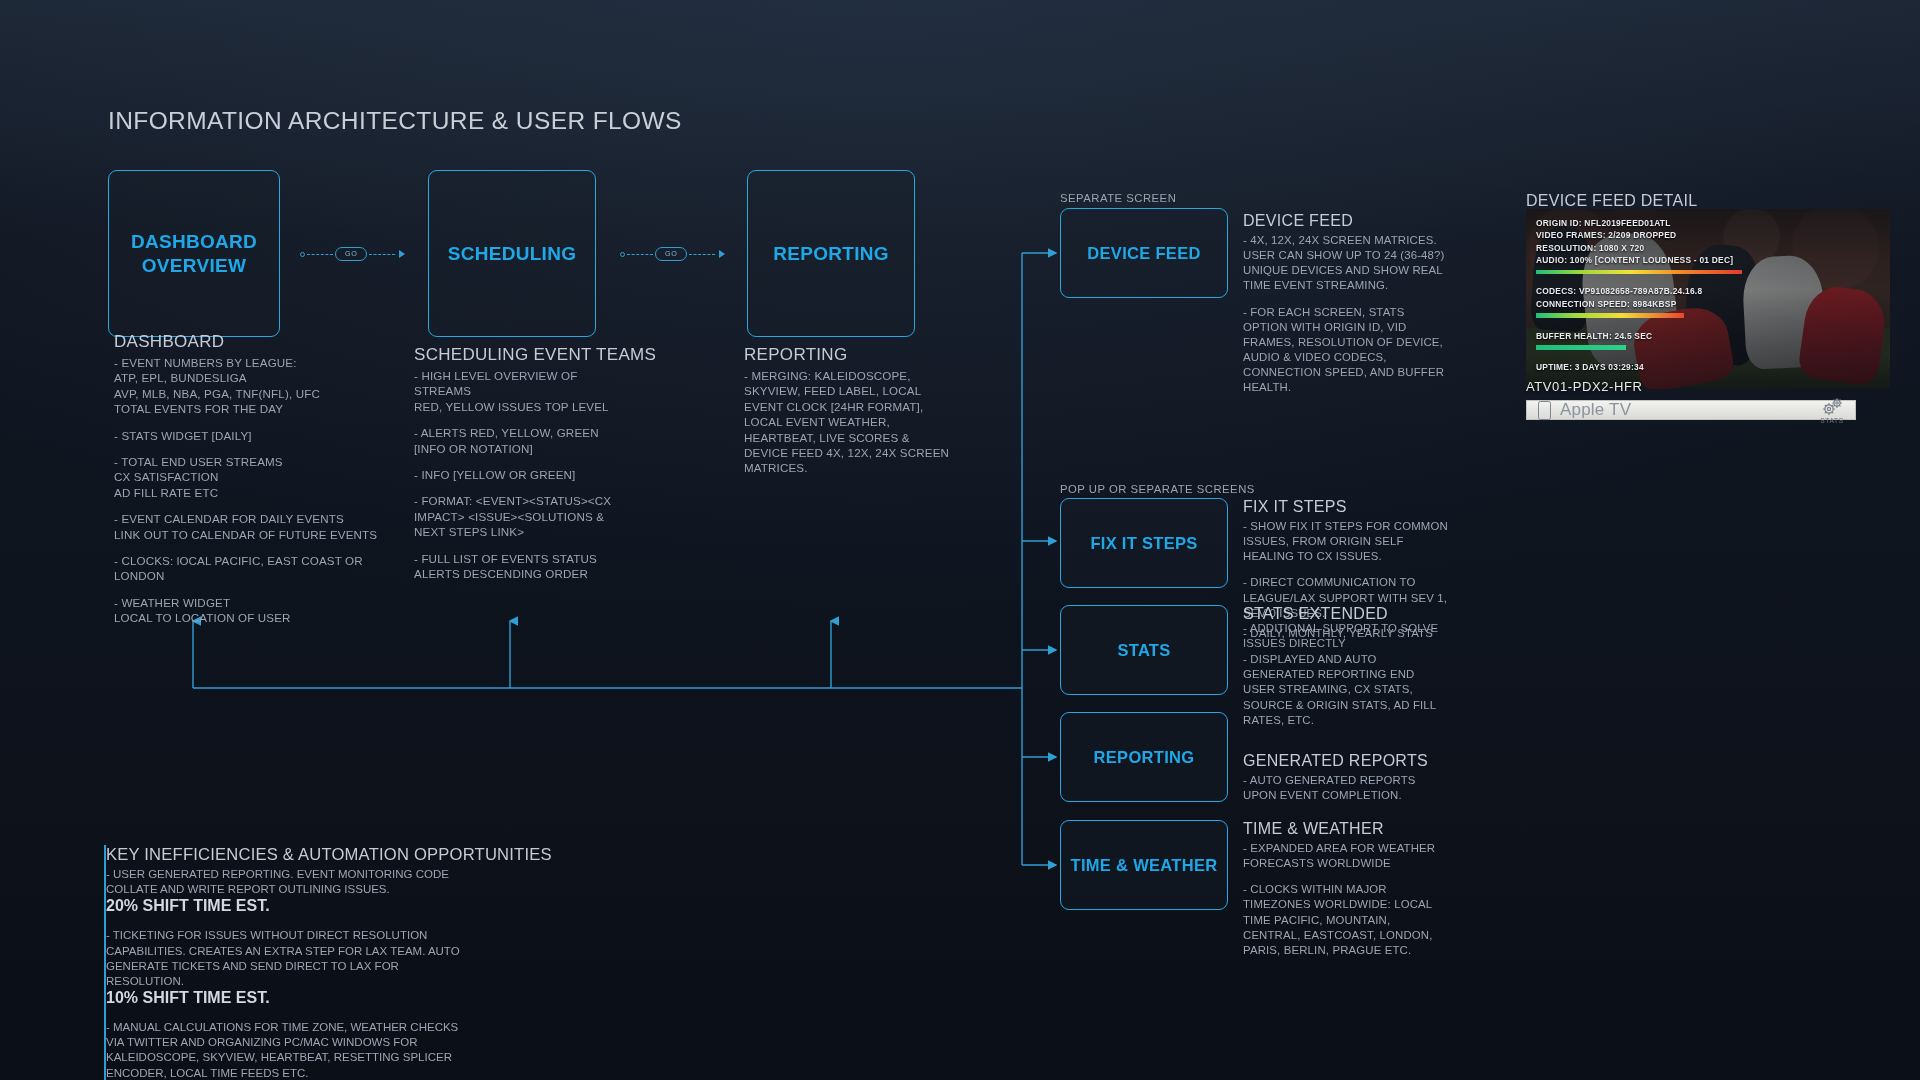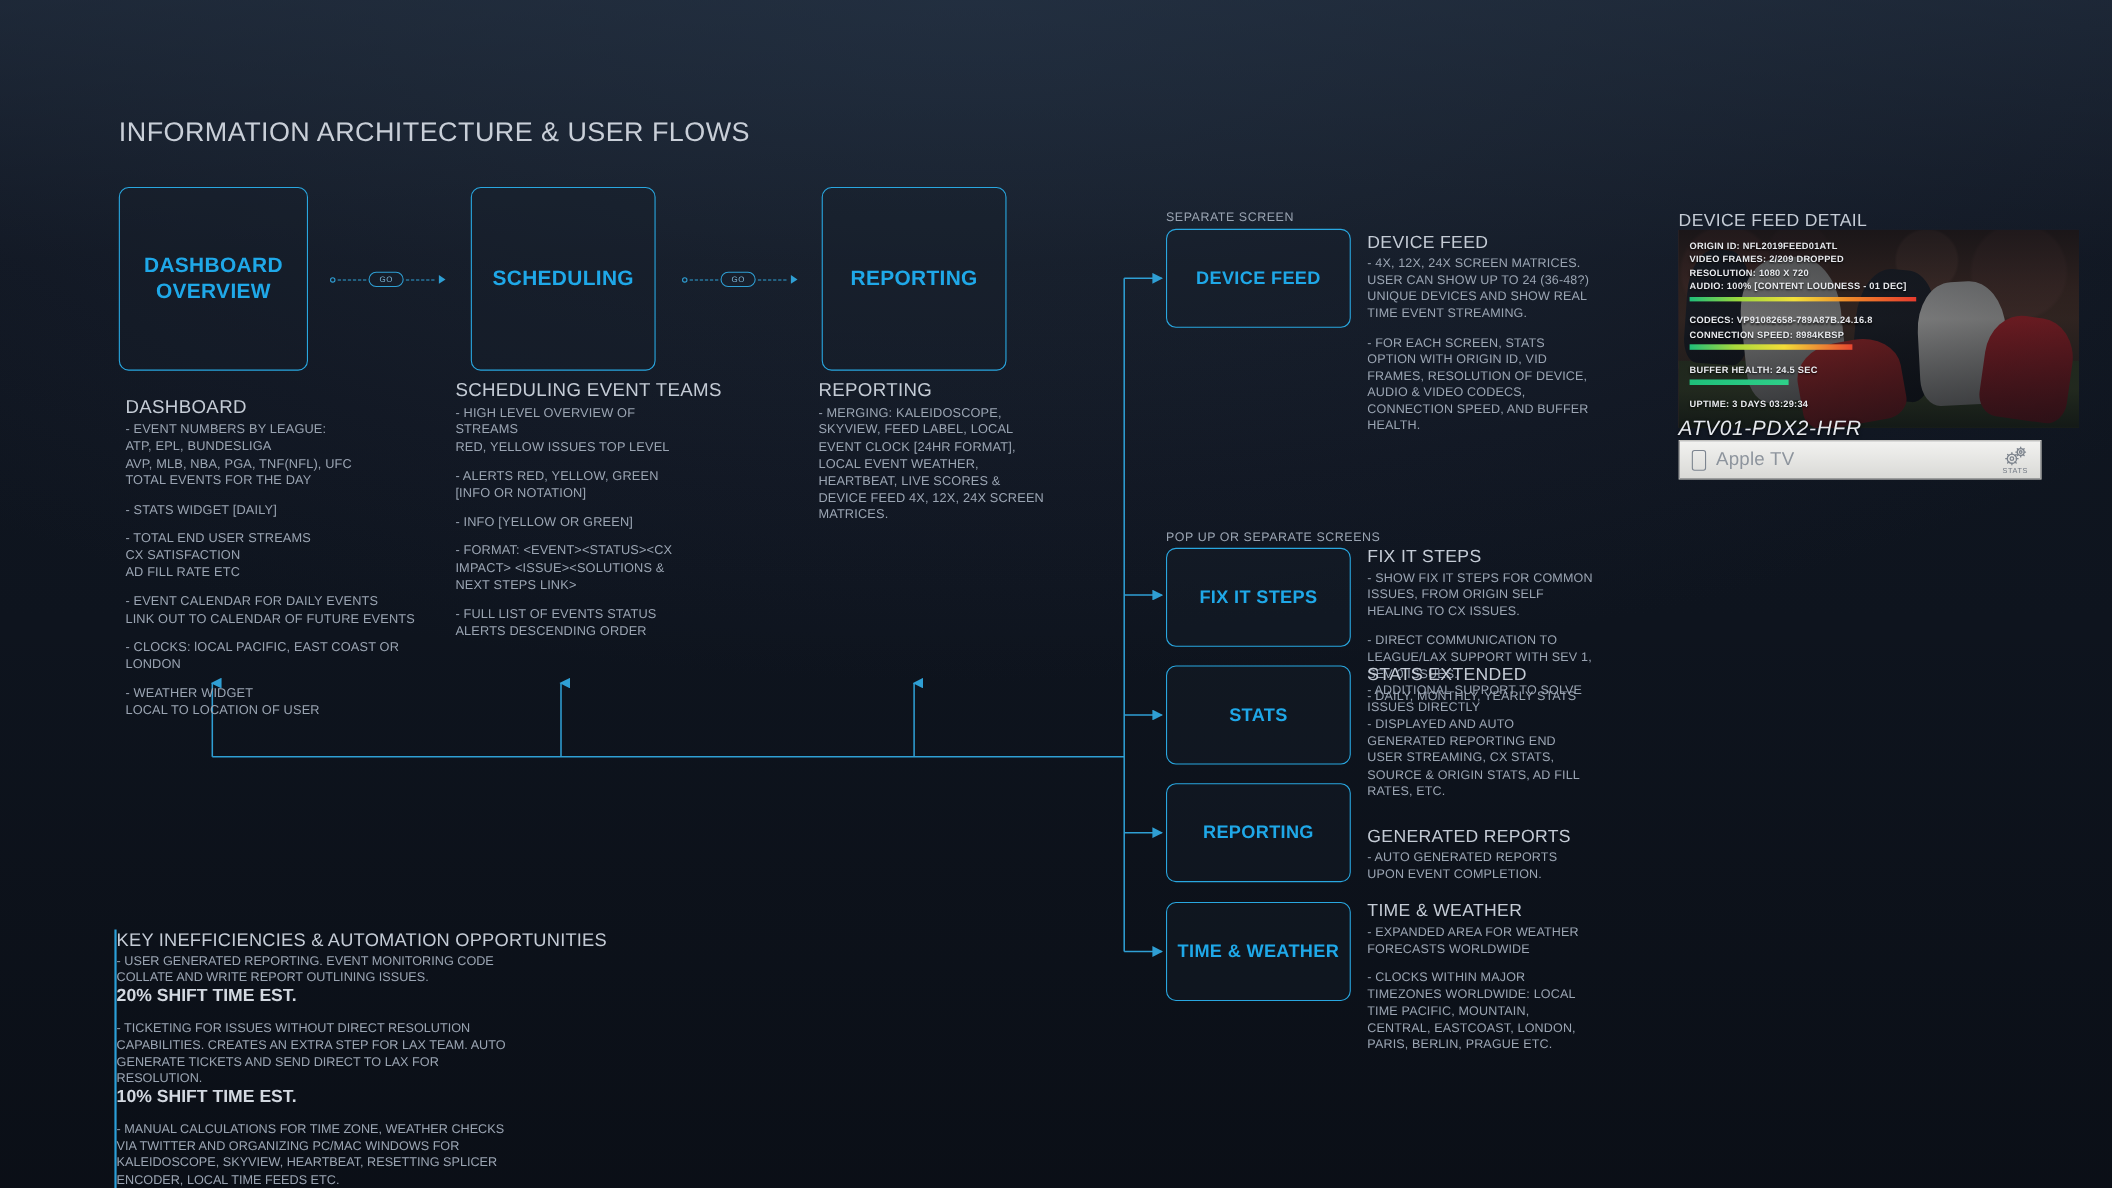--- a/index.html
+++ b/index.html
@@ -167,28 +167,27 @@
     font-size: 8.4px; font-weight: bold; color: #e8eaee;
     letter-spacing: 0.25px; line-height: 1.48; white-space: nowrap;
     text-shadow: 0 1px 2px rgba(0,0,0,0.9);
   }
   .meter { height: 4.5px; width: 206px; margin: 3px 0 0 0; }
   .meter-ryg { background: linear-gradient(90deg,#1fbf7a 0%, #9ed83c 22%, #f2e03a 46%, #f08a2a 70%, #e63b2e 100%); }
   .meter-ryg2 { width: 148px; background: linear-gradient(90deg,#1fbf7a 0%, #a8d93c 28%, #f3dd38 58%, #e8452f 100%); }
   .meter-green { width: 90px; background: linear-gradient(90deg,#1fbf7a,#2fd08a); }
   .dfd-devname {
     position: absolute; left: 1526px; top: 379px;
-    font-size: 19px; color: #e6e9ee; letter-spacing: 0.6px;
+    font-size: 13px; color: #e6e9ee; letter-spacing: 0.6px;
     text-shadow: 0 1px 3px rgba(0,0,0,0.85);
     white-space: nowrap;
-    font-style: italic;
   }
   .atv-bar {
     position: absolute; left: 1526px; top: 400px;
-    width: 330px; height: 36px;
+    width: 330px; height: 20px;
     background: linear-gradient(180deg,#f2f2f0 0%, #d9d9d6 100%);
     border: 1px solid #c2c2bf;
     display: flex; align-items: center;
   }
   .atv-icon {
     width: 13px; height: 19px; margin-left: 11px;
     border: 1.6px solid #7d8590; border-radius: 2.5px;
   }
   .atv-text {
     margin-left: 9px; font-size: 17px; color: #8d949d; letter-spacing: 0.2px;
@@ -272,21 +271,21 @@
   </div>
 
   <div class="go-conn" style="left:620px; top:245px;">
     <span class="go-dot"></span>
     <span class="go-dash"></span>
     <span class="go-pill">GO</span>
     <span class="go-dash"></span>
     <span class="go-arrow"></span>
   </div>
 
-  <div class="desc" style="left:114px; top:360px; width:290px;">
+  <div class="desc" style="left:114px; top:332px; width:290px;">
     <h3>DASHBOARD</h3>
     <p>- EVENT NUMBERS BY LEAGUE:
    ATP, EPL, BUNDESLIGA
    AVP, MLB, NBA, PGA, TNF(NFL), UFC
    TOTAL EVENTS FOR THE DAY</p>
     <p>- STATS WIDGET [DAILY]</p>
     <p>- TOTAL END USER STREAMS
    CX SATISFACTION
    AD FILL RATE ETC</p>
     <p>- EVENT CALENDAR FOR DAILY EVENTS

